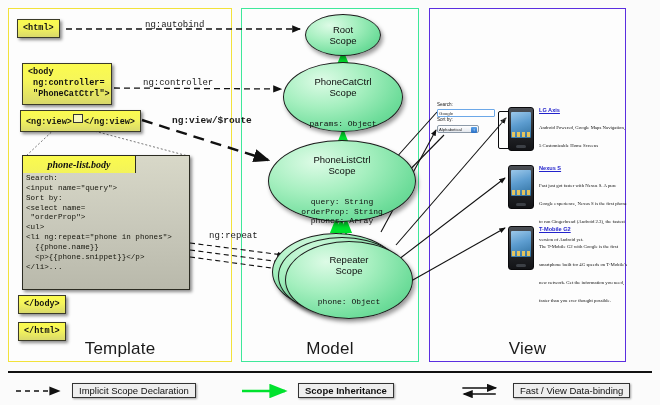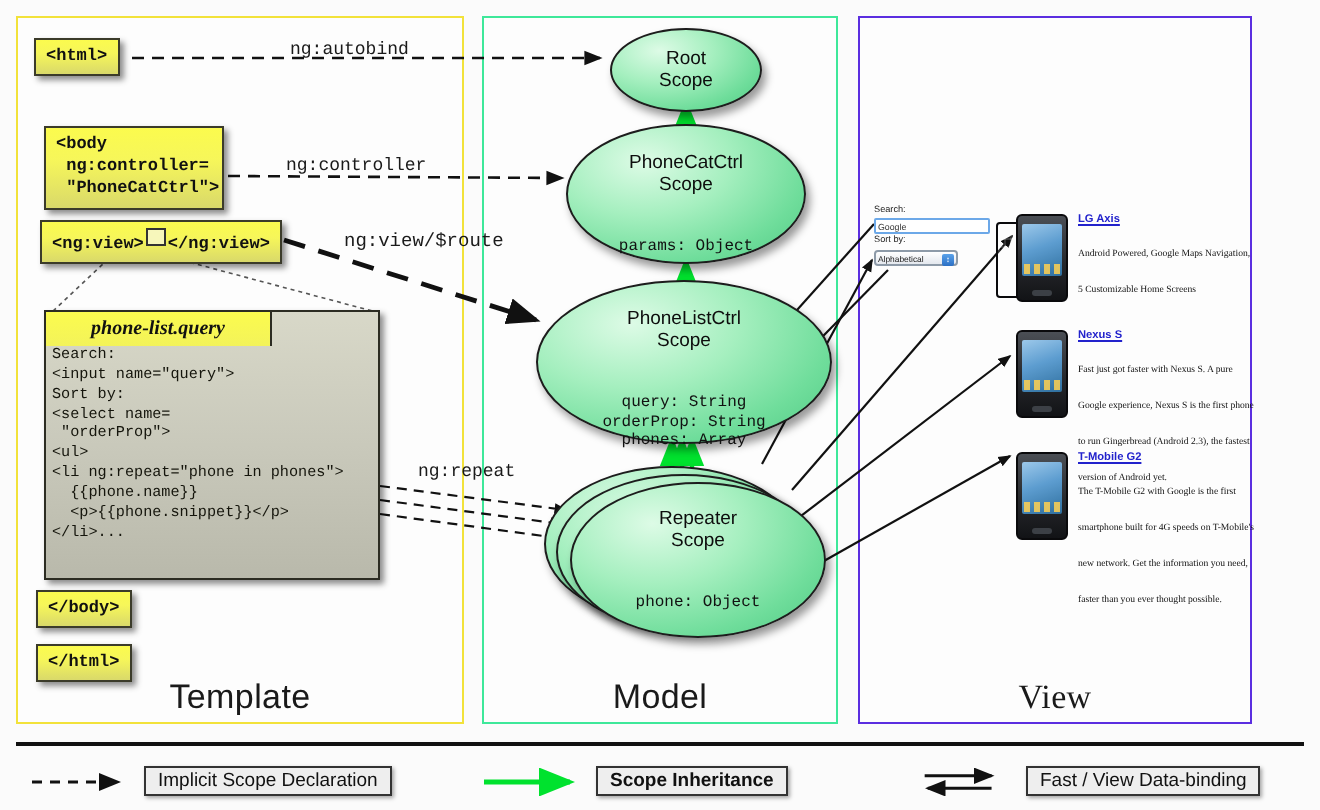--- a/index.html
+++ b/index.html
@@ -8,21 +8,21 @@
     width:660px;height:405px;overflow:hidden;position:relative;
     font-family:"Liberation Sans", sans-serif;
     background:#fbfbfb;
   }
   #stage{position:absolute;left:0;top:0;width:660px;height:405px;}
 
   
   .col{position:absolute;box-sizing:border-box;background:#fdfdfd;}
   #col-template{left:8px;top:8px;width:224px;height:354px;border:1.5px solid #f2e23a;}
   #col-model{left:241px;top:8px;width:178px;height:354px;border:1.5px solid #3ee89a;}
-  #col-view{left:429px;top:8px;width:197px;height:354px;border:1.5px solid #5b2ee0;font-family:Liberation Serif, serif;}
+  #col-view{left:429px;top:8px;width:197px;height:354px;border:1.5px solid #5b2ee0;}
   .col-label{
     position:absolute;bottom:2px;width:100%;text-align:center;
     font-size:17px;color:#1a1a1a;letter-spacing:.2px;margin-top:26px;
   }
 
   
   .tag{
     position:absolute;box-sizing:border-box;
     background:linear-gradient(180deg,#fbfb4e 0%,#f6f65a 40%,#d9d96a 100%);
     border:1.3px solid #3b3b2a;
@@ -142,21 +142,21 @@
   .phone-snippet{font-size:4.8px;line-height:1.35;color:#111;
      font-family:"Liberation Serif", serif;}
 
   
   .conn-label{
     position:absolute;font-family:"Liberation Mono", monospace;
     font-size:9px;color:#1a1a1a;white-space:nowrap;
   }
   #lbl-autobind{left:145px;top:20px;}
   #lbl-controller{left:143px;top:78px;}
-  #lbl-route{left:172px;top:115px;font-weight:normal;font-size:9.5px;}
+  #lbl-route{left:172px;top:115px;font-weight:bold;font-size:9.5px;}
   #lbl-repeat{left:209px;top:231px;}
 
   
   #legend-rule{position:absolute;left:8px;top:371px;width:644px;height:2px;background:#111;}
   .legend-item{position:absolute;top:383px;display:flex;align-items:flex-end;gap:6px;}
   #leg-0{left:14px;} #leg-1{left:240px;font-weight:bold;} #leg-2{left:455px;}
   .legend-box{
     border:1.1px solid #333;background:#eeeeee;
     box-shadow:1px 1px 2px rgba(0,0,0,.35);
     font-size:9.5px;color:#111;padding:1px 6px;white-space:nowrap;
@@ -246,21 +246,21 @@
   </svg>
 
   <div class="tag" id="tag-html">&lt;html&gt;</div>
   <div class="tag" id="tag-body">&lt;body
  ng:controller=
  "PhoneCatCtrl"&gt;</div>
 
   <div class="tag" id="tag-ngview"><span>&lt;ng:view&gt;</span><span class="ngview-box"></span><span>&lt;/ng:view&gt;</span></div>
 
   <div id="note">
-    <div id="note-title">phone-list.query</div>
+    <div id="note-title">phone-list.body</div>
     <div id="note-code">Search:
 &lt;input name="query"&gt;
 Sort by:
 &lt;select name=
  "orderProp"&gt;
 &lt;ul&gt;
 &lt;li ng:repeat="phone in phones"&gt;
   {{phone.name}}
   &lt;p&gt;{{phone.snippet}}&lt;/p&gt;
 &lt;/li&gt;...</div>

